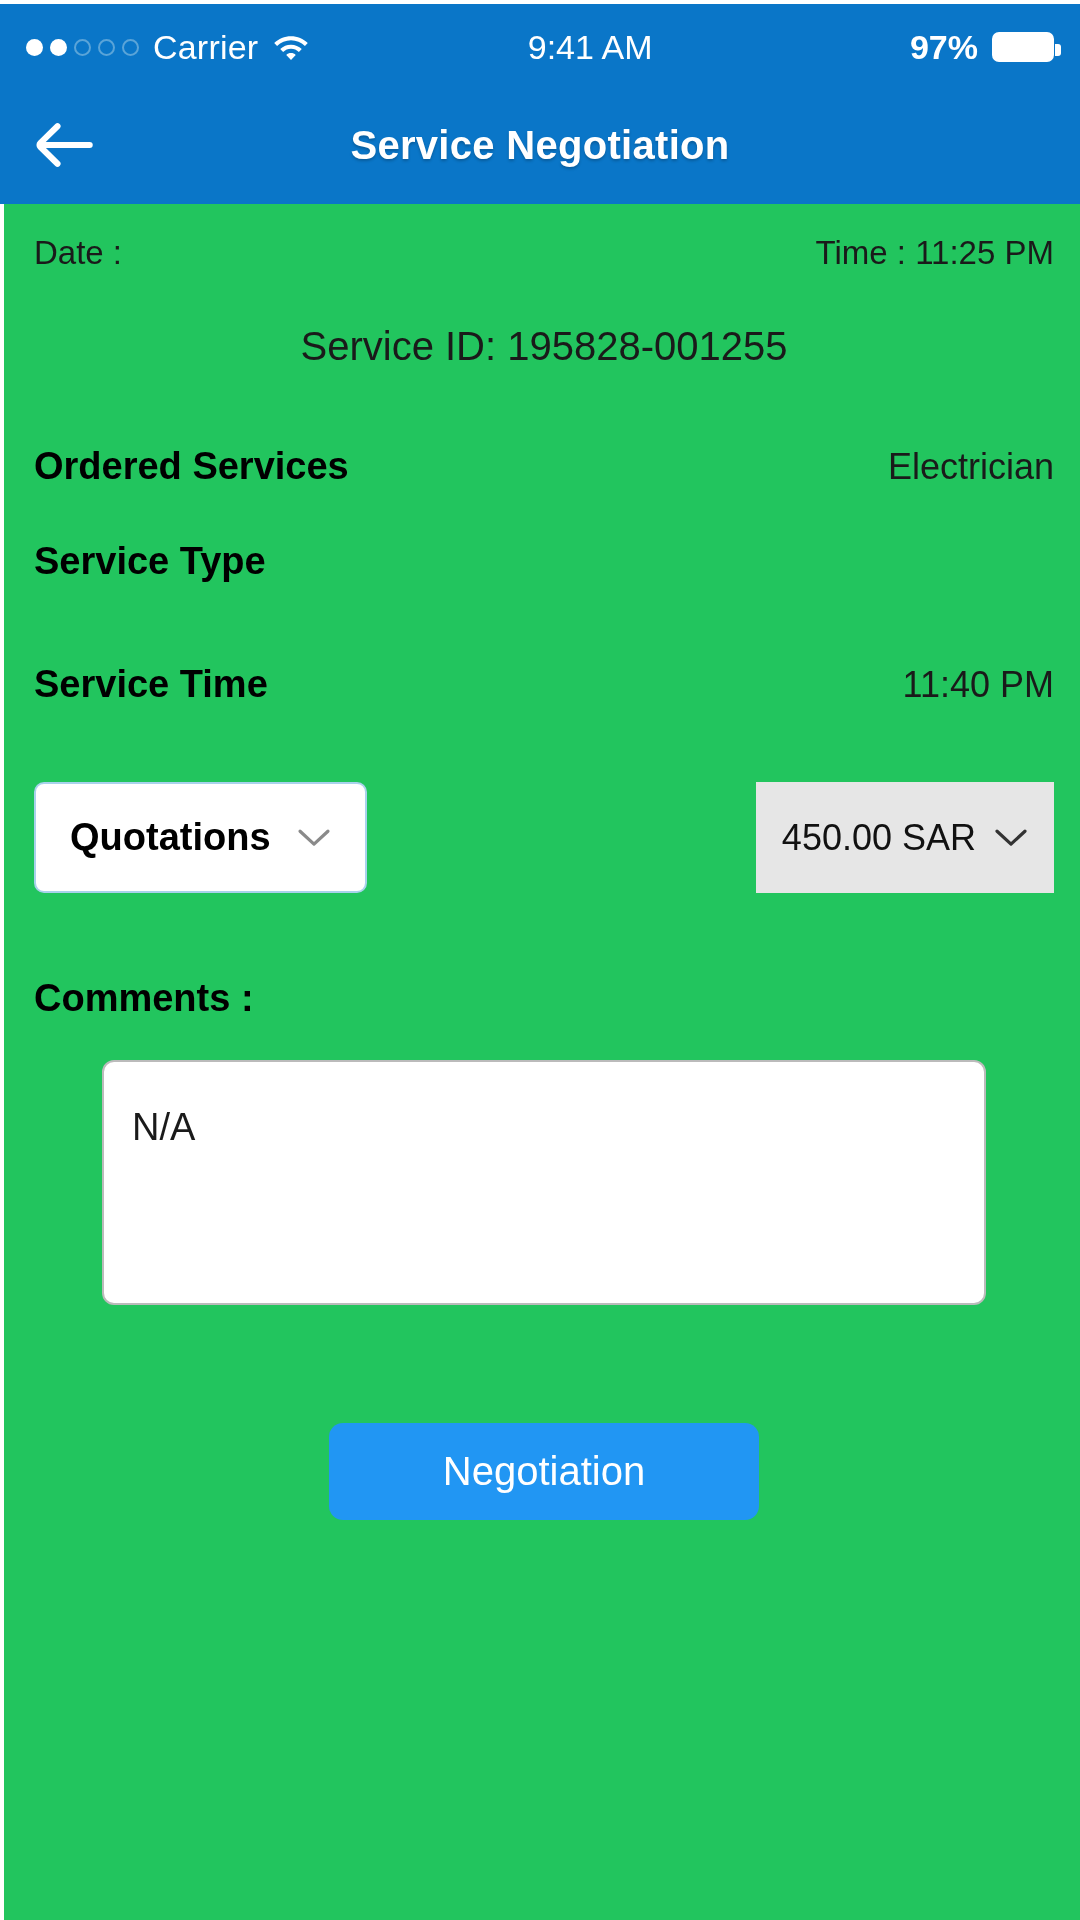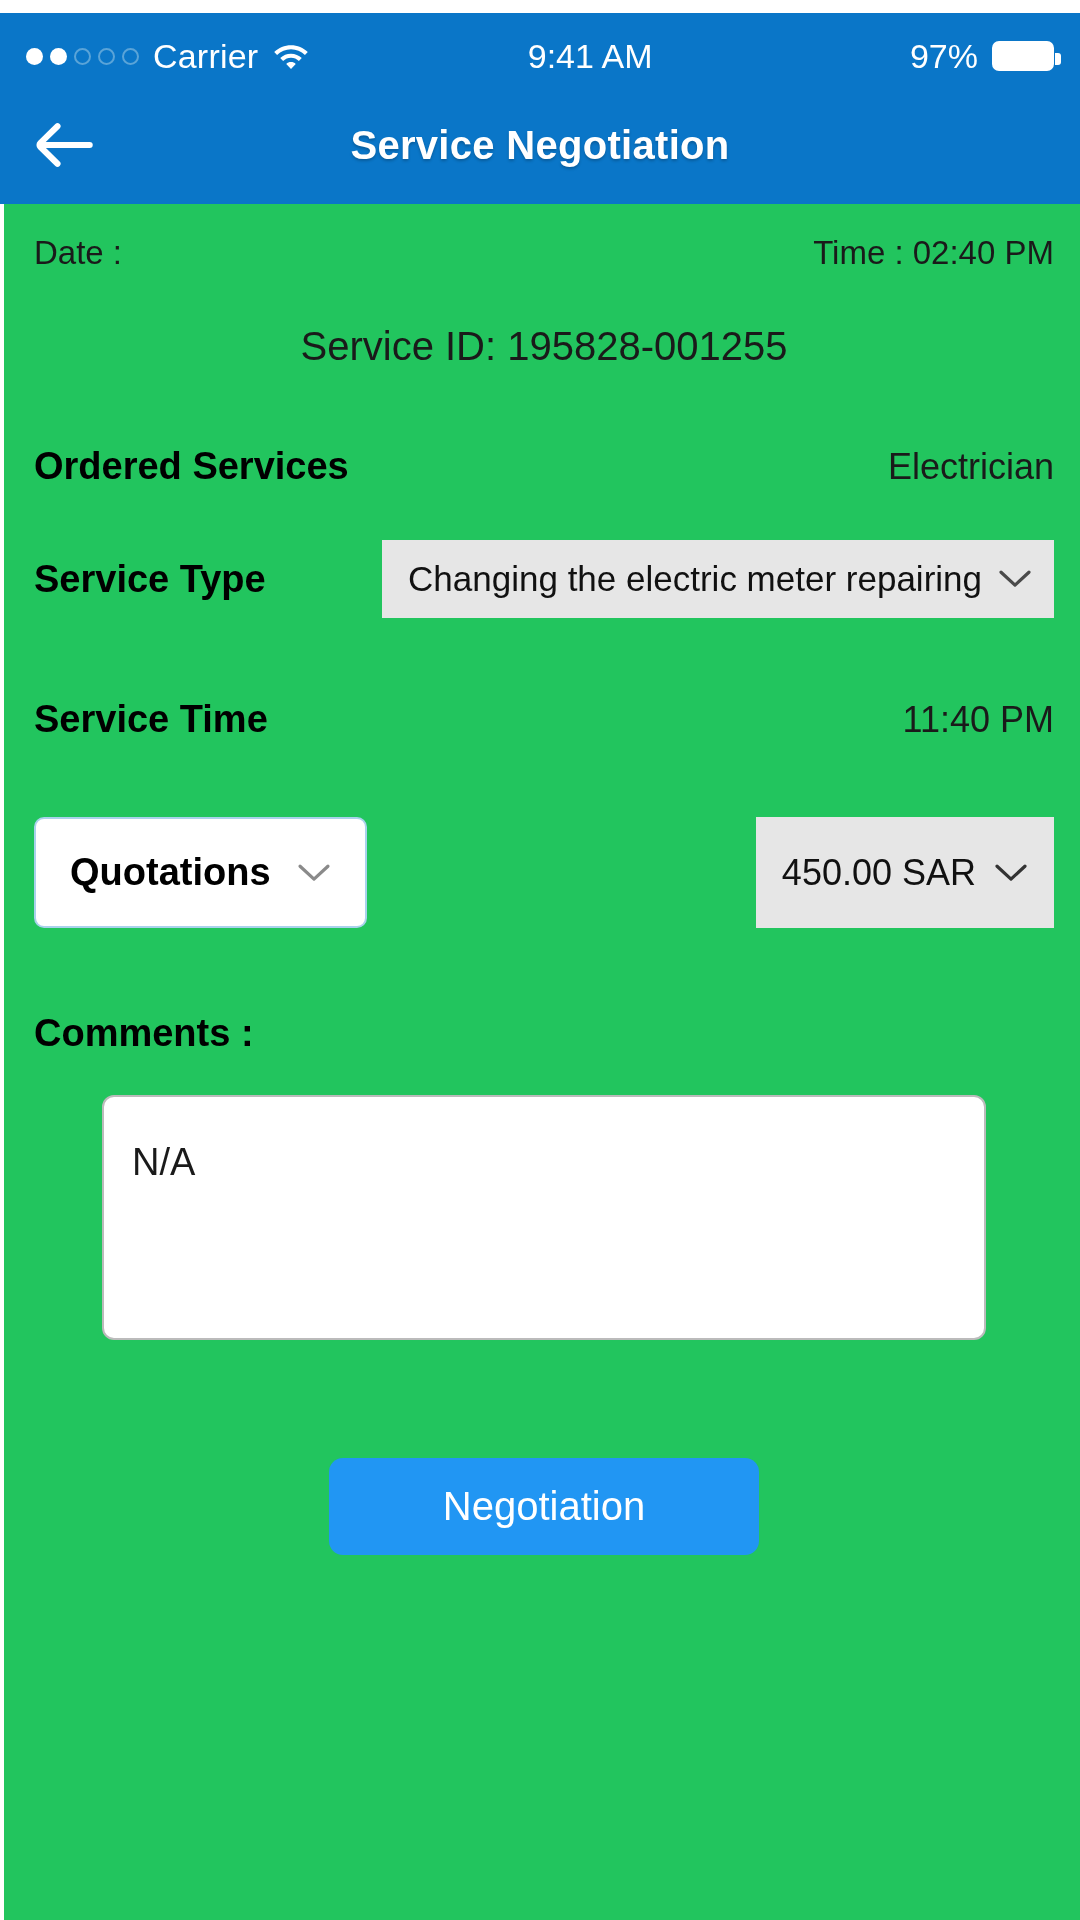--- a/index.html
+++ b/index.html
@@ -15,21 +15,21 @@
   #phone {
     position: relative;
     width: 1080px;
     height: 1920px;
     background: #ffffff;
   }
 
   
   .statusbar {
     position: absolute;
-    top: 13px; left: 0;
+    top: 4px; left: 0;
     width: 1080px;
     height: 86px;
     background: #0a76c8;
     display: flex;
     align-items: center;
     padding: 0 26px;
   }
   .sb-left {
     display: flex;
     align-items: center;
@@ -60,21 +60,21 @@
   }
   .sb-right {
     flex: 0 0 auto;
     display: flex;
     align-items: center;
     gap: 14px;
   }
   .battery-pct {
     color: #ffffff;
     font-size: 34px;
-    font-weight: 400;
+    font-weight: 700;
   }
   .battery {
     position: relative;
     width: 62px; height: 30px;
     border: 3px solid #ffffff;
     border-radius: 7px;
     background: #ffffff;
   }
   .battery::after {
     content: "";
@@ -312,38 +312,32 @@
         <path d="M4.2 12h25.2" stroke="#ffffff" stroke-width="3.2" stroke-linecap="round" fill="none"></path>
       </svg>
     </div>
     <div class="nav-title">Service Negotiation</div>
   </div>
 
   <div class="content">
 
     <div class="datetime-row">
       <span class="dt-text">Date :</span>
-      <span class="dt-text">Time : 02:40 PM</span>
+      <span class="dt-text">Time : 11:25 PM</span>
     </div>
 
     <div class="service-id">Service ID: 195828-001255</div>
 
     <div class="field-row row-ordered">
       <span class="field-label">Ordered Services</span>
       <span class="field-value">Electrician</span>
     </div>
 
     <div class="field-row row-type">
       <span class="field-label">Service Type</span>
-      <div class="grey-select">
-        <span class="grey-select-text">Changing the electric meter repairing</span>
-        <svg class="chev" viewBox="0 0 20 12">
-          <path d="M1.8 2 10 9.6 18.2 2" stroke="#4a4a4a" stroke-width="1.9" fill="none" stroke-linecap="round" stroke-linejoin="round"></path>
-        </svg>
-      </div>
     </div>
 
 
     <div class="field-row row-time">
       <span class="field-label">Service Time</span>
       <span class="field-value">11:40 PM</span>
     </div>
 
     <div class="quote-row">
       <div class="quote-box">

